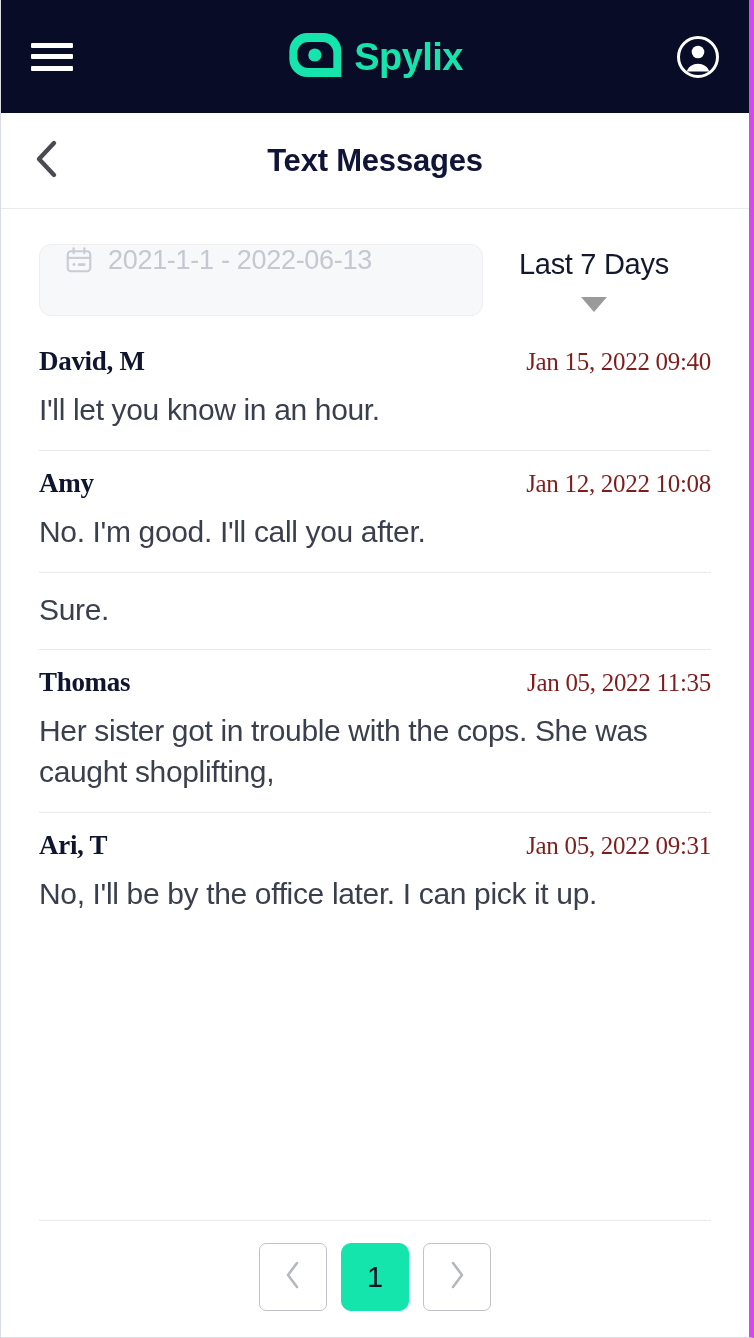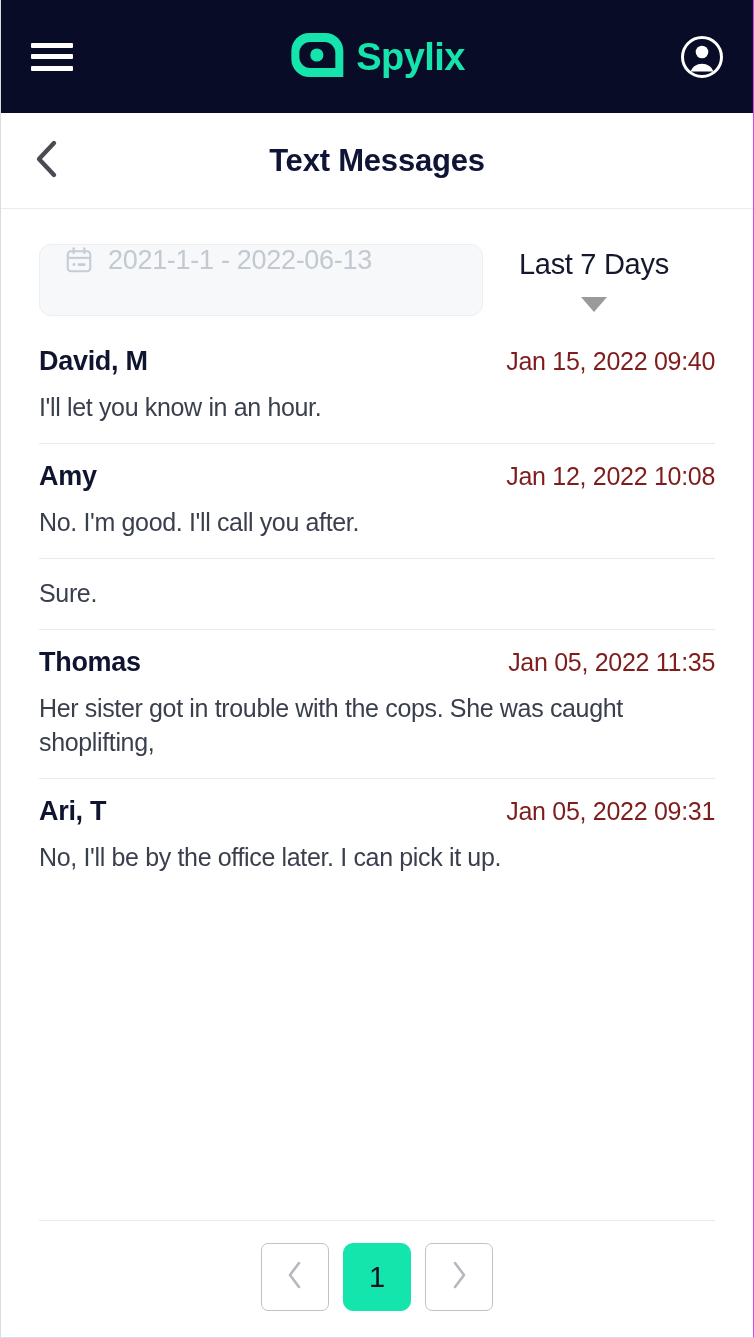--- a/index.html
+++ b/index.html
@@ -13,21 +13,21 @@
   }
 
   .app {
     width: 754px;
     height: 1338px;
     position: relative;
     display: flex;
     flex-direction: column;
     background: #ffffff;
     border-left: 1px solid #d9dde3;
-    border-right: 1px solid #d946ef;
+    border-right: 5px solid #d946ef;
     border-bottom: 1px solid #d9dde3;
     overflow: hidden;
   }
 
   
   .topbar {
     height: 113px;
     flex: 0 0 113px;
     background: #080c27;
     display: flex;
@@ -170,35 +170,36 @@
     margin: 0 38px 0 38px;
     padding: 17px 0 19px 0;
     border-top: 1px solid #e7e9ed;
   }
   .msg:first-child { border-top: none; padding-top: 8px; }
   .msg-head {
     display: flex;
     align-items: baseline;
     justify-content: space-between;
     margin-bottom: 13px;
+    font-family: Liberation Serif, serif;
   }
   .msg-name {
     font-size: 27px;
     font-weight: bold;
     color: #10152f;
     letter-spacing: -0.3px;
   }
   .msg-time {
     font-size: 25px;
     color: #7f1d1d;
     letter-spacing: -0.3px;
     white-space: nowrap;
   }
   .msg-body {
-    font-size: 25px;
+    font-size: 30px;
     color: #3a3f4d;
     line-height: 1.36;
     letter-spacing: -0.35px;
     max-width: 672px;
   }
 
   
   .pager-wrap {
     flex: 0 0 auto;
     margin: 0 38px;

